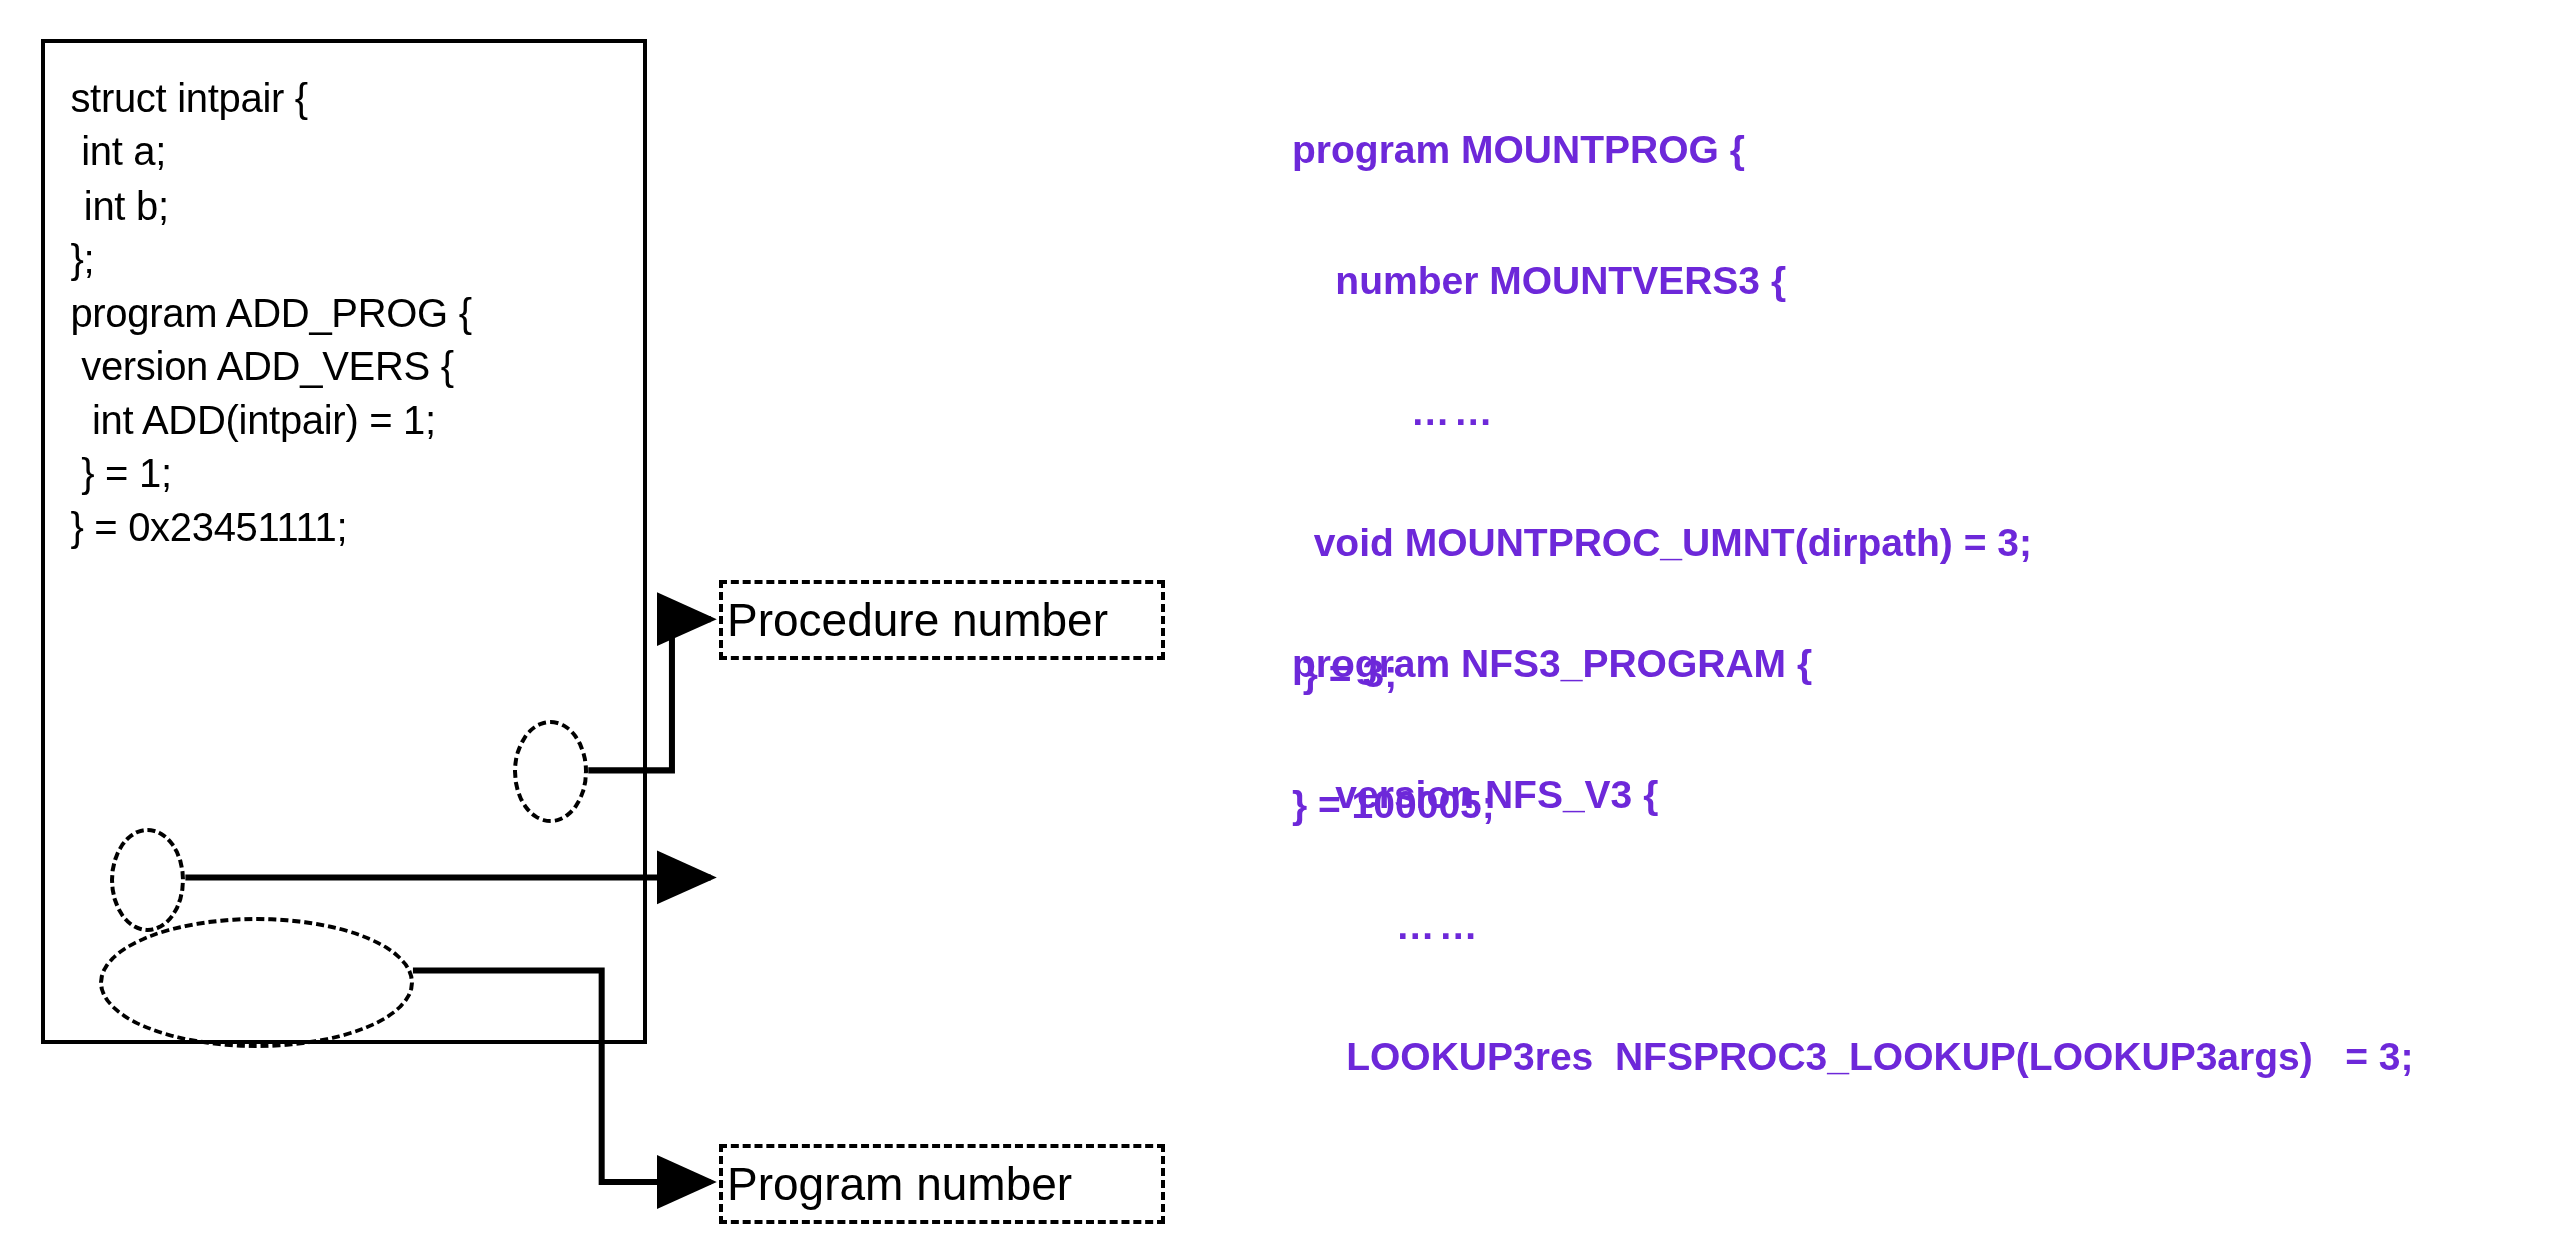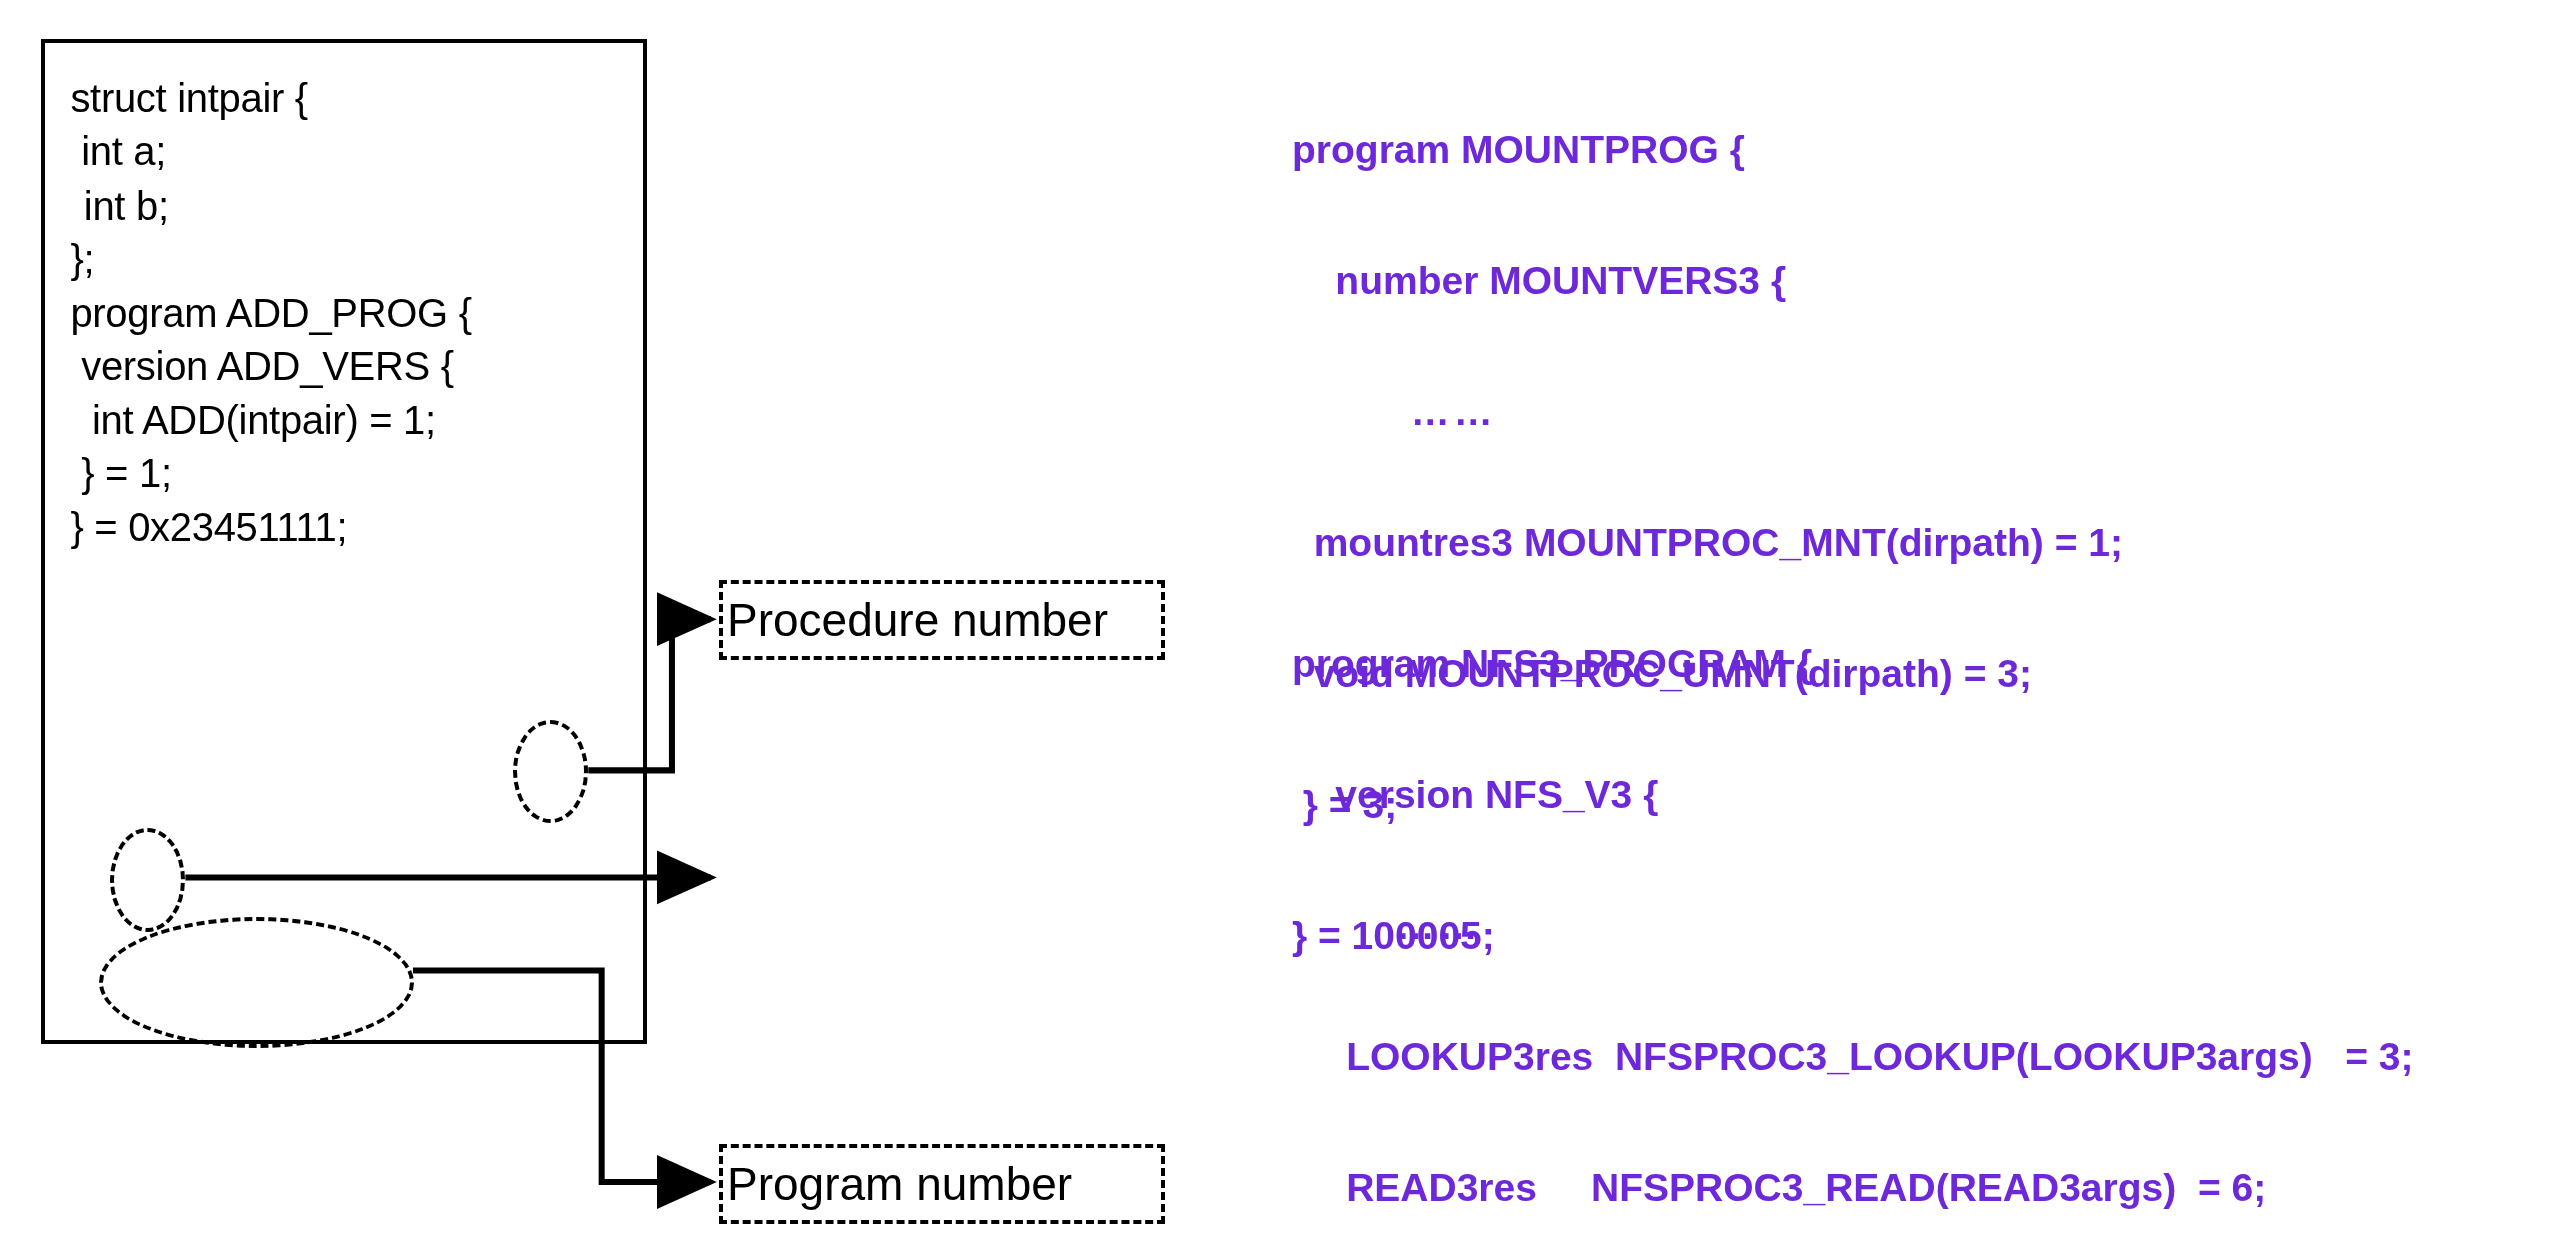--- a/index.html
+++ b/index.html
@@ -143,32 +143,30 @@
 
 
   <div class="callout" style="left:719px; top:1144px; width:446px; height:80px;">
     <span class="callout-label">Program number</span>
   </div>
 
   <div class="listing" style="left:1292px; top:41px;">
     <span class="row">program MOUNTPROG {</span>
     <span class="row">    number MOUNTVERS3 {</span>
     <span class="row dots">        ……</span>
-    <span class="row">  mountres3 MOUNTPROC_MNT(dirpath) = 1;</span>
     <span class="row">  void MOUNTPROC_UMNT(dirpath) = 3;</span>
     <span class="row"> } = 3;</span>
     <span class="row">} = 100005;</span>
   </div>
 
   <div class="listing" style="left:1292px; top:555px;">
     <span class="row">program NFS3_PROGRAM {</span>
     <span class="row">    version NFS_V3 {</span>
     <span class="row dots">       ……</span>
     <span class="row">     LOOKUP3res  NFSPROC3_LOOKUP(LOOKUP3args)   = 3;</span>
-    <span class="row">     READ3res     NFSPROC3_READ(READ3args)  = 6;</span>
     
     
     
     
   </div>
 
 </div>
 
 
 </body></html>

